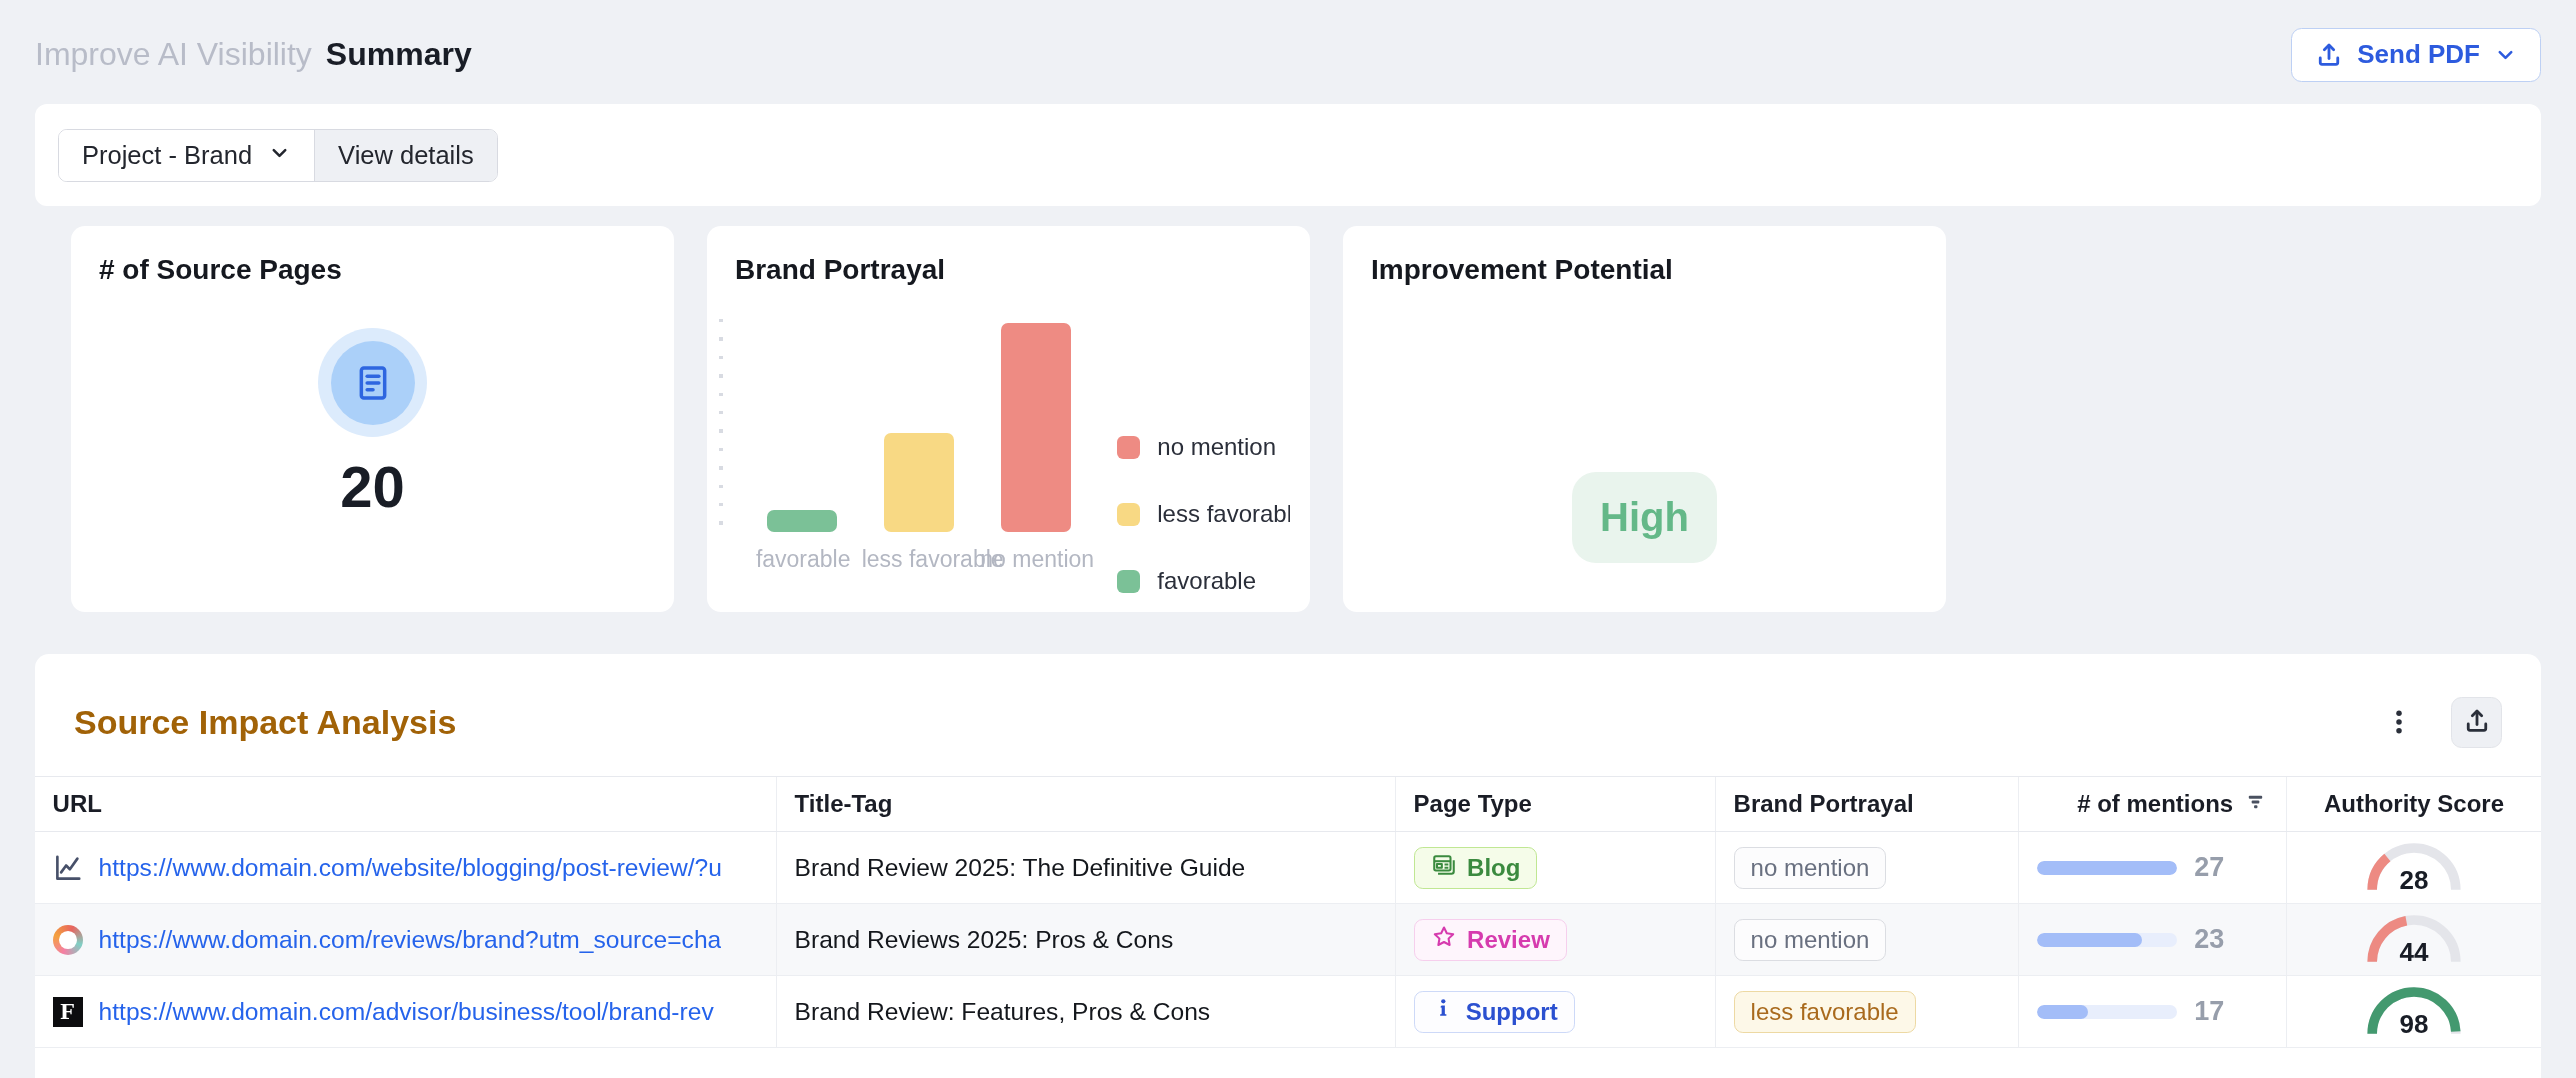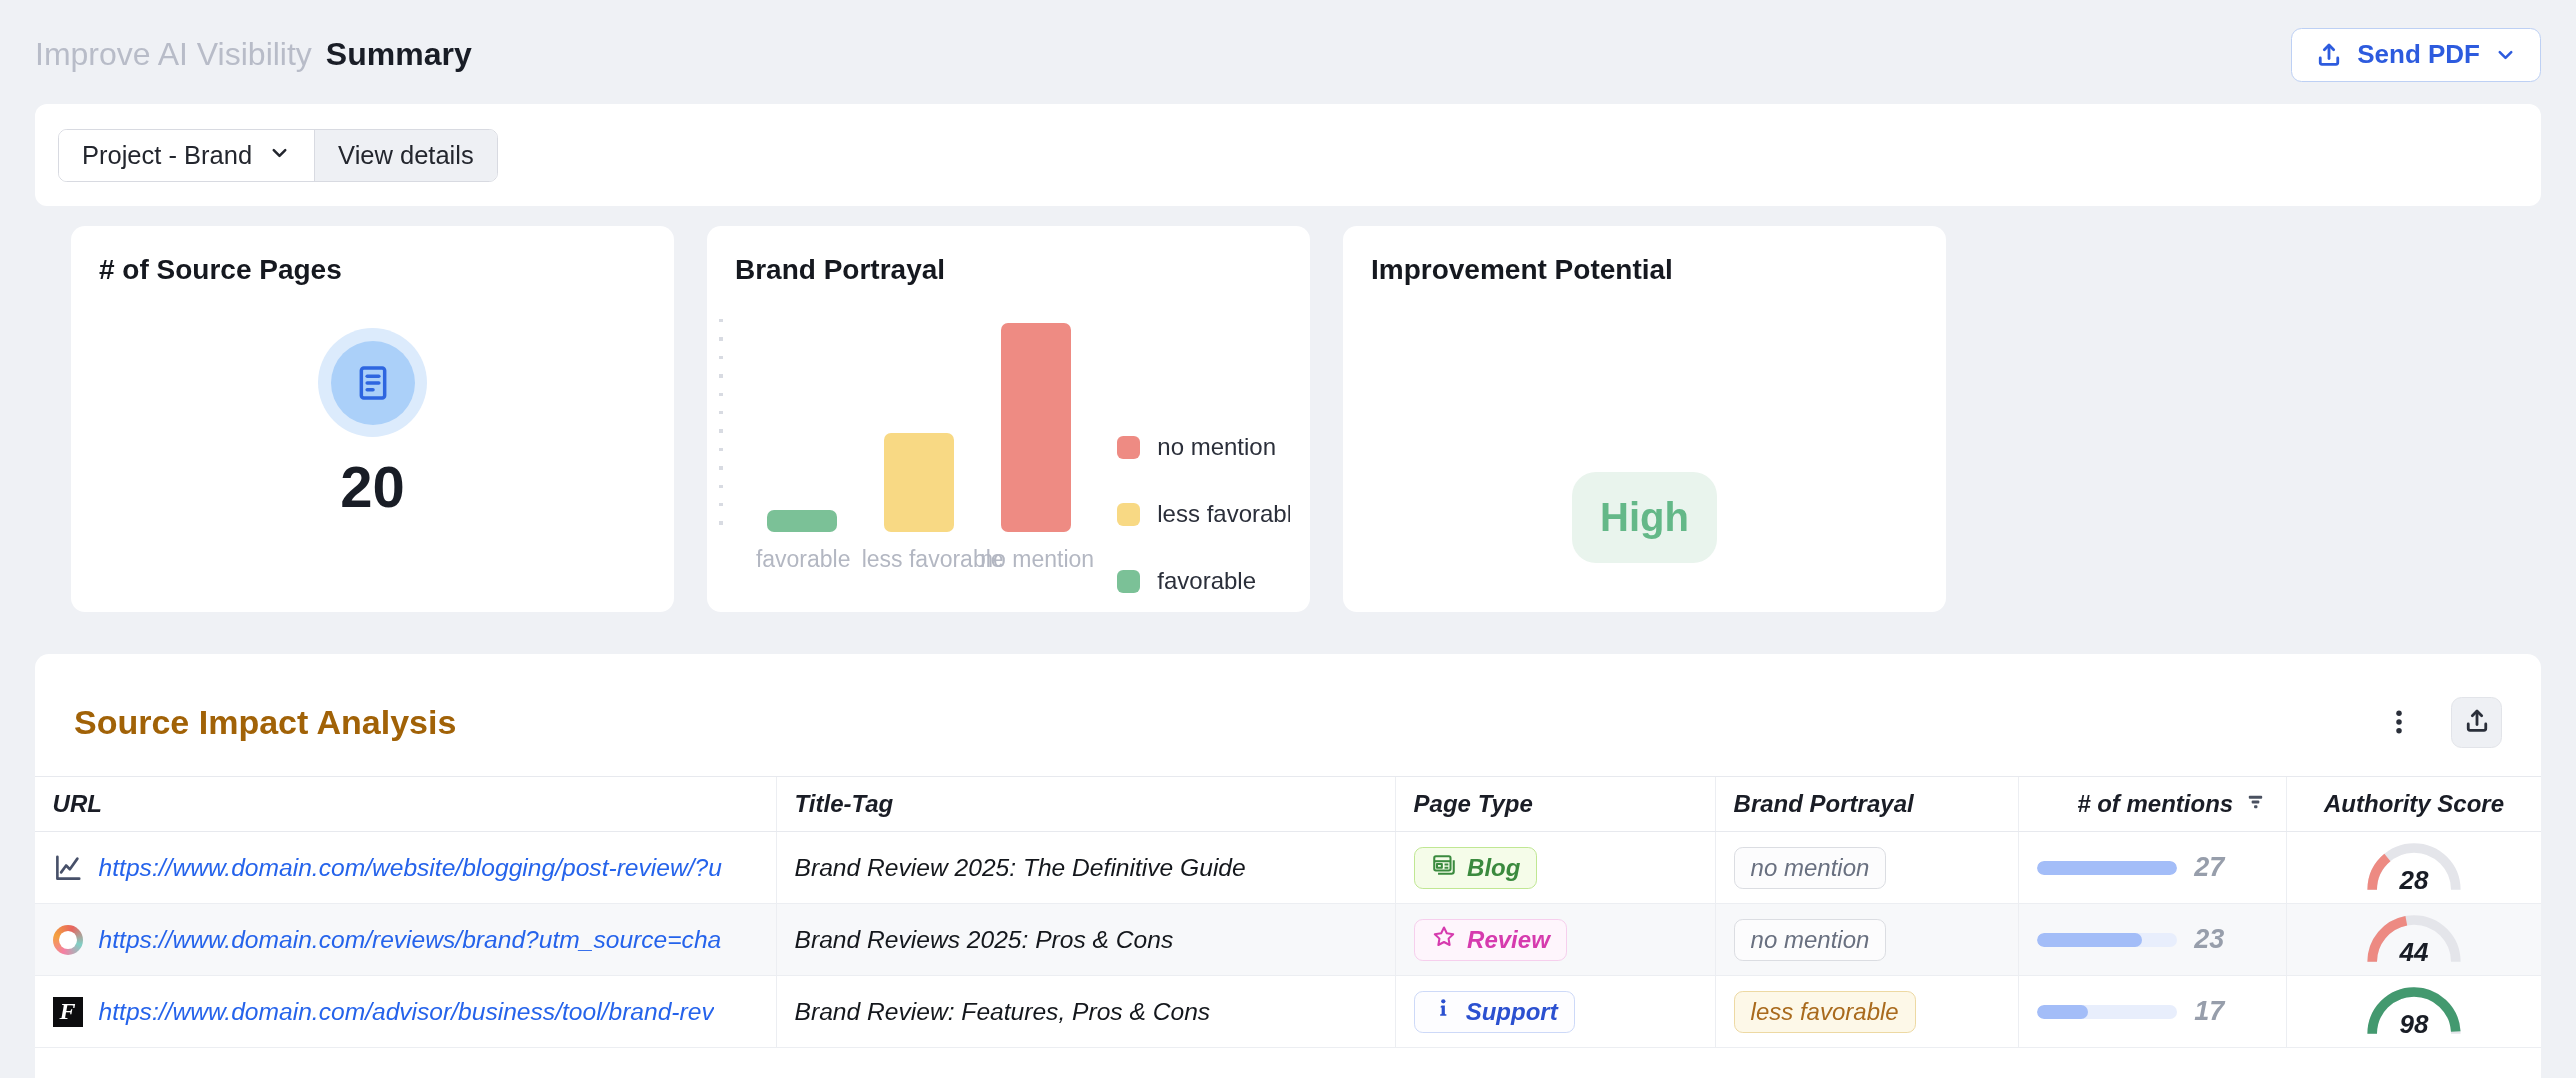--- a/index.html
+++ b/index.html
@@ -66,21 +66,21 @@
 
   
   .table-card { background:#fff; border-radius:14px 14px 0 0; margin-top:42px; padding-top:30px; height:439px; }
   .sec-hdr { display:flex; align-items:center; justify-content:space-between; padding:0 39px 0 39px; height:76px; }
   .sec-title { font-size:34px; font-weight:700; color:#a16207; }
   .sec-actions { display:flex; align-items:center; gap:30px; }
   .kebab-btn { background:none; border:none; cursor:pointer; padding:7px; display:flex; }
   .export-btn { width:51px; height:51px; border-radius:10.5px; background:#eef0f4; border:1.8px solid #e2e4e9;
     display:flex; align-items:center; justify-content:center; cursor:pointer; }
 
-  .grid-row { display:grid; grid-template-columns:742px 619px 320px 303px 268px 254px;font-style:italic; }
+  .grid-row { display:grid; grid-template-columns:742px 619px 320px 303px 268px 254px; }
   .thead { border-top:1.8px solid #e7e9ee; border-bottom:1.8px solid #e7e9ee; height:56px; margin-top:16px; }
   .th, .td { border-right:1.8px solid #eceef2; display:flex; align-items:center; padding-left:17.6px; overflow:hidden; }
   .th:last-child, .td:last-child { border-right:none; }
   .th { font-size:24px; font-weight:700; color:#1a1d26; }
   .th-mentions { justify-content:flex-end; padding-right:19.3px; gap:10.5px; }
   .th-score { justify-content:center; padding-left:0; }
   .trow { height:72px; border-bottom:1.8px solid #eceef2; }
   .trow.alt { background:#f7f8fa; }
 
   .url-cell { gap:16px; }

